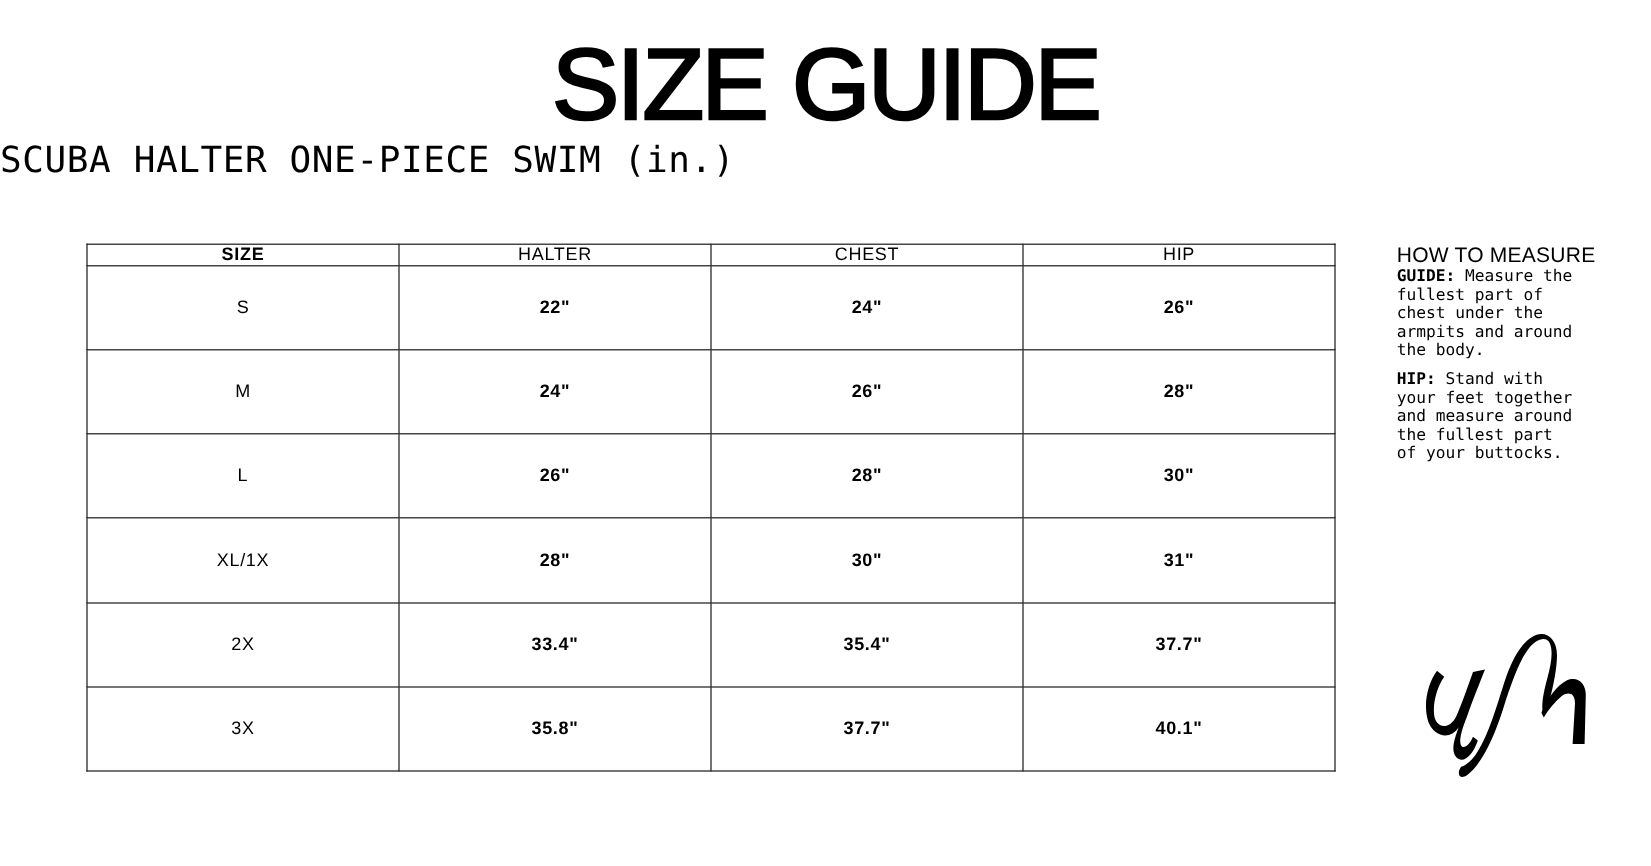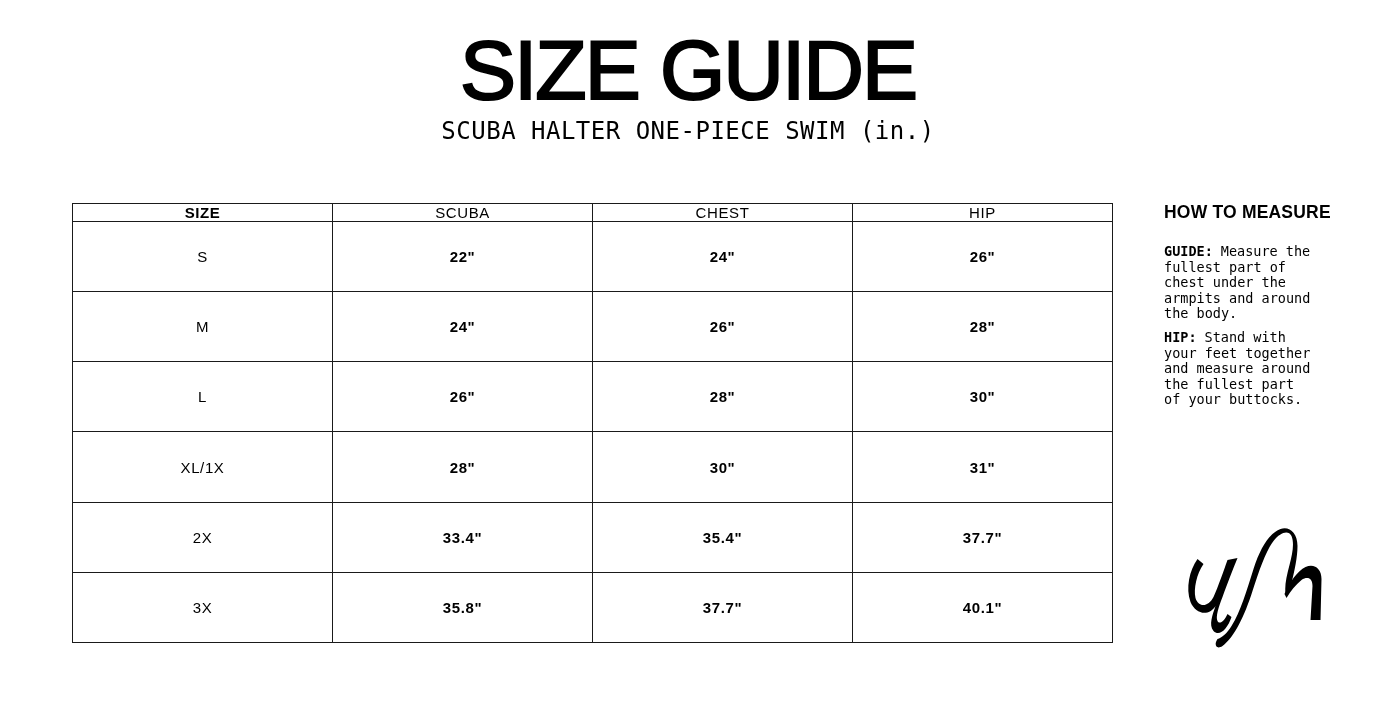--- a/index.html
+++ b/index.html
@@ -14,24 +14,24 @@
     font-family: "Liberation Sans", sans-serif;
     font-weight: normal;
     font-size: 84px;
     line-height: 1;
     letter-spacing: -2px;
     -webkit-text-stroke: 2.2px #000;
   }
 
   .subtitle {
     position: absolute; top: 119px; left: 0; right: 0;
-    text-align: center;
+    text-align: left;
     font-family: "DejaVu Sans Mono", monospace;
     font-weight: normal;
-    font-size: 24px;
+    font-size: 30px;
     line-height: 1;
     letter-spacing: 0.5px;
   }
 
   table.size-table {
     position: absolute; left: 72px; top: 203px;
     width: 1041px; height: 440px;
     border-collapse: collapse;
     table-layout: fixed;
   }
@@ -46,24 +46,24 @@
   table.size-table th { font-weight: normal; }
   table.size-table th.size-col { font-weight: bold; }
   td.size-cell { font-weight: normal; }
   td.value-cell { font-weight: bold; }
 
   .measure-panel {
     position: absolute; left: 1164px; top: 202px; width: 172px;
   }
   .measure-heading {
     font-family: "Liberation Sans", sans-serif;
-    font-weight: bold;
+    font-weight: normal;
     font-size: 17.5px;
     letter-spacing: 0.2px;
-    margin-bottom: 21px;
+    margin-bottom: 0;
   }
   .measure-item {
     font-family: "DejaVu Sans Mono", monospace;
     font-size: 13.5px;
     line-height: 15.6px;
     white-space: pre-line;
     margin-bottom: 8px;
   }
   .measure-label { font-weight: bold; margin-right: 8px; }
 
@@ -77,21 +77,21 @@
 
 <div class="page">
 
   <h1 class="title">SIZE GUIDE</h1>
   <div class="subtitle">SCUBA HALTER ONE-PIECE SWIM (in.)</div>
 
   <table class="size-table">
     <thead>
       <tr>
         <th class="size-col">SIZE</th>
-        <th>SCUBA</th>
+        <th>HALTER</th>
         <th>CHEST</th>
         <th>HIP</th>
       </tr>
     </thead>
     <tbody>
       <tr>
         <td class="size-cell">S</td>
         <td class="value-cell">22"</td>
         <td class="value-cell">24"</td>
         <td class="value-cell">26"</td>

